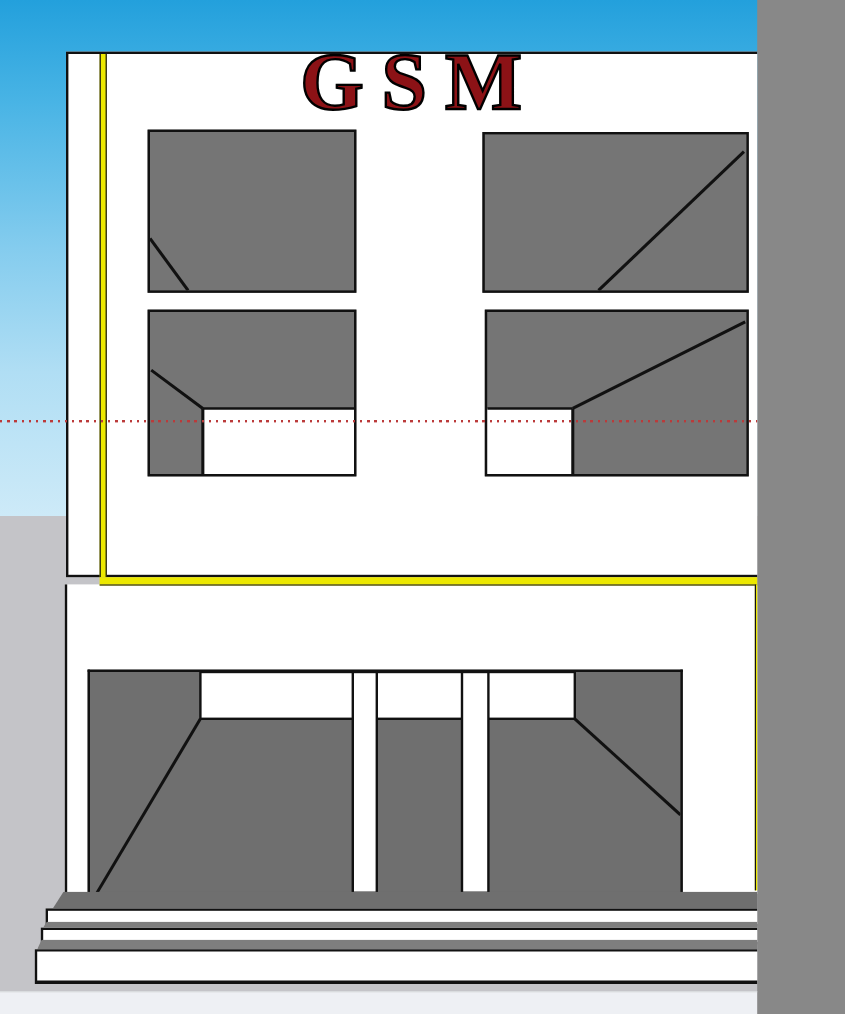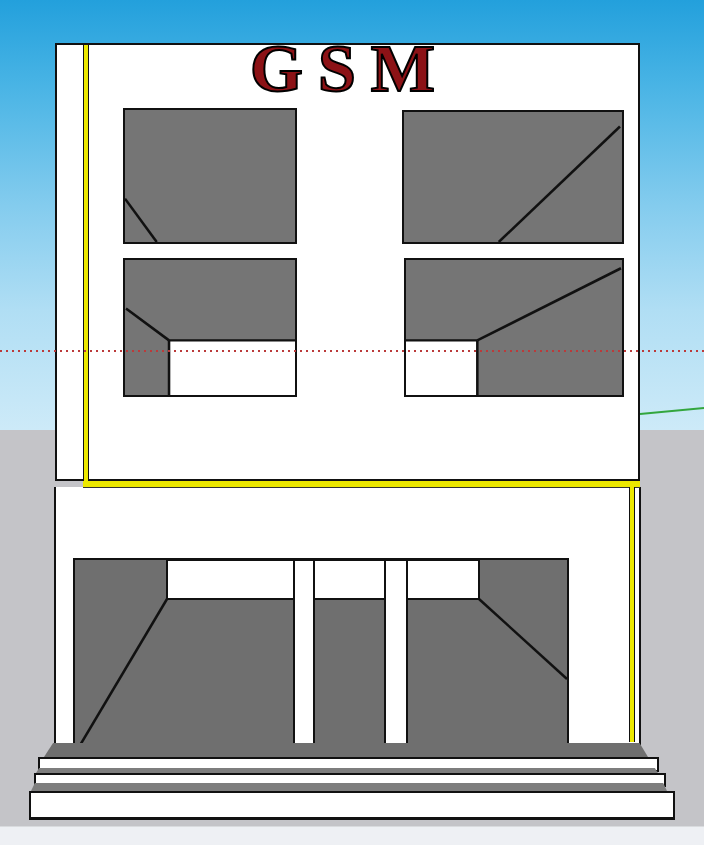--- a/index.html
+++ b/index.html
@@ -1,17 +1,17 @@
 <!DOCTYPE html>
 <html style="--sky-top: #23a0dc; --sky-horizon: #cdeaf8; --ground: #c4c4c8; --status-strip: #eef0f4; --facade: #ffffff; --outline: #111111; --window-gray: #757575; --interior-gray: #6f6f6f; --step-tread-gray: #7e7e7e; --trim-yellow: #ece800; --sign-red: #8c1216; --axis-red: #bb3a3a; --axis-green: #33a63e;"><head>
 <meta charset="utf-8">
 <style>
   html,body{margin:0;padding:0;background:#888;}
   #viewport{
-    position:relative; width:704px; height:845px; overflow:hidden;
+    position:relative; width:631px; height:845px; overflow:hidden;
     font-family:"Liberation Sans","DejaVu Sans",sans-serif;
     text-decoration:underline;
   }
   .abs{position:absolute;}
   
   #sky{ left:0; top:0; width:704px; height:430px;
     background:linear-gradient(180deg,var(--sky-top) 0%, #49b4e5 20%, #84ccee 48%, #b0def4 72%, var(--sky-horizon) 100%);}
   #ground{ left:0; top:430px; width:704px; height:396px; background:var(--ground);}
   #bottom-strip{ left:0; top:826px; width:704px; height:19px; background:var(--status-strip); border-top:1px solid #d9dbde;}
   

